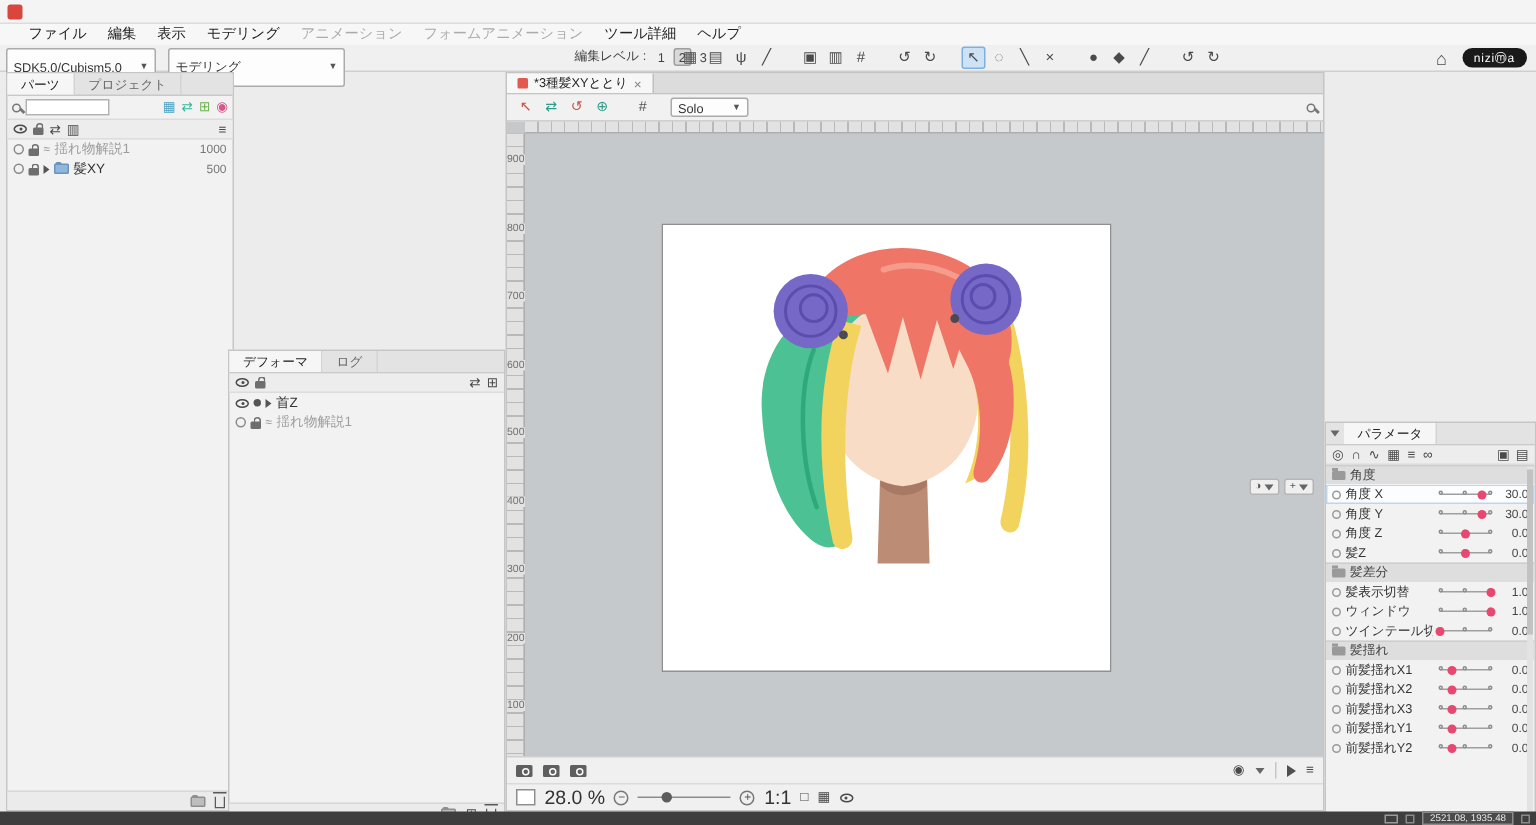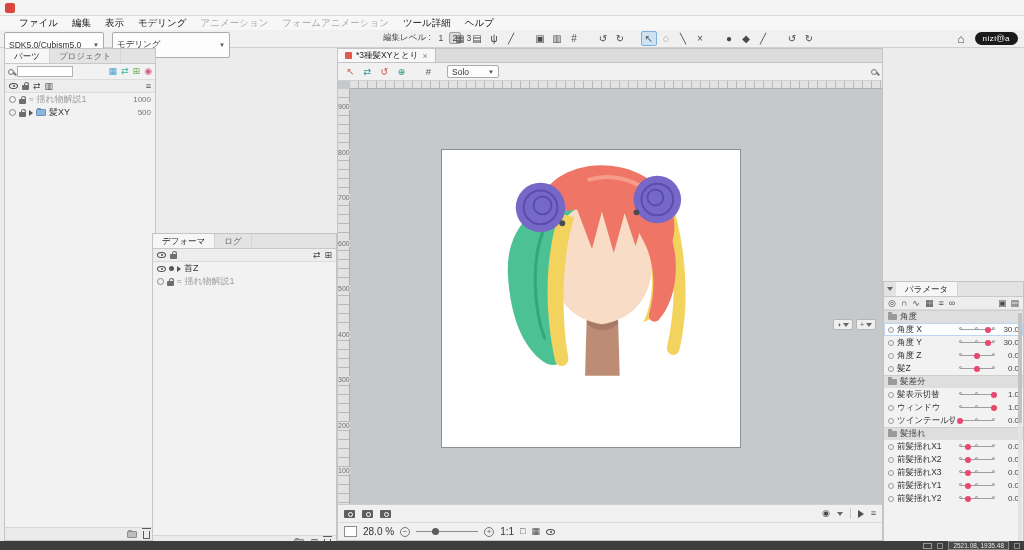--- a/index.html
+++ b/index.html
@@ -98,21 +98,21 @@
 .ruler-left span:nth-of-type(7){top:287px}
 .ruler-left span:nth-of-type(8){top:333px}
 .ruler-left span:nth-of-type(9){top:378px}
 .artboard{position:absolute;left:103px;top:68px;width:300px;height:299px;background:#fff;border:1px solid #8f8f8f}
 .artboard svg{width:100%;height:100%;display:block}
 .overlay-ctrls{position:absolute;right:6px;top:238px;display:flex;gap:3px}
 .octl{height:11px;background:#efefef;border:1px solid #b5b5b5;border-radius:2px;display:flex;align-items:center;gap:2px;padding:0 3px;font-size:7px;color:#555}
 .crow1{position:absolute;left:0;right:0;bottom:18px;height:18px;background:#f0f0f0;border-top:1px solid #cfcfcf;display:flex;align-items:center;gap:7px;padding:0 6px}
 .crow2{position:absolute;left:0;right:0;bottom:0;height:18px;background:#f0f0f0;border-top:1px solid #dadada;display:flex;align-items:center;gap:6px;padding:0 6px}
 .swatch{width:13px;height:11px;background:#fff;border:1px solid #8e8e8e}
-.ztext{font-size:10px;color:#333}
+.ztext{font-size:13px;color:#333}
 .zbtn{width:10px;height:10px;border:1px solid #777;border-radius:50%;display:inline-flex;align-items:center;justify-content:center;font-size:8px;color:#555;line-height:1}
 .zslider{position:relative;width:62px;height:10px}
 .zslider::before{content:"";position:absolute;left:0;right:0;top:4.5px;height:1px;background:#8c8c8c}
 .zknob{position:absolute;top:1.5px;width:7px;height:7px;margin-left:-3px;border-radius:50%;background:#5c5c5c}
 .divv{width:1px;height:11px;background:#c6c6c6}
 .play{width:0;height:0;border-left:6px solid #4f4f4f;border-top:4px solid transparent;border-bottom:4px solid transparent}
 .mla{margin-left:auto}
 
 .pscroll{position:absolute;right:1px;top:29px;bottom:14px;width:4px;background:#e3e3e3}
 .pscroll i{position:absolute;left:0;top:2px;width:4px;height:110px;background:#c2c2c2}

